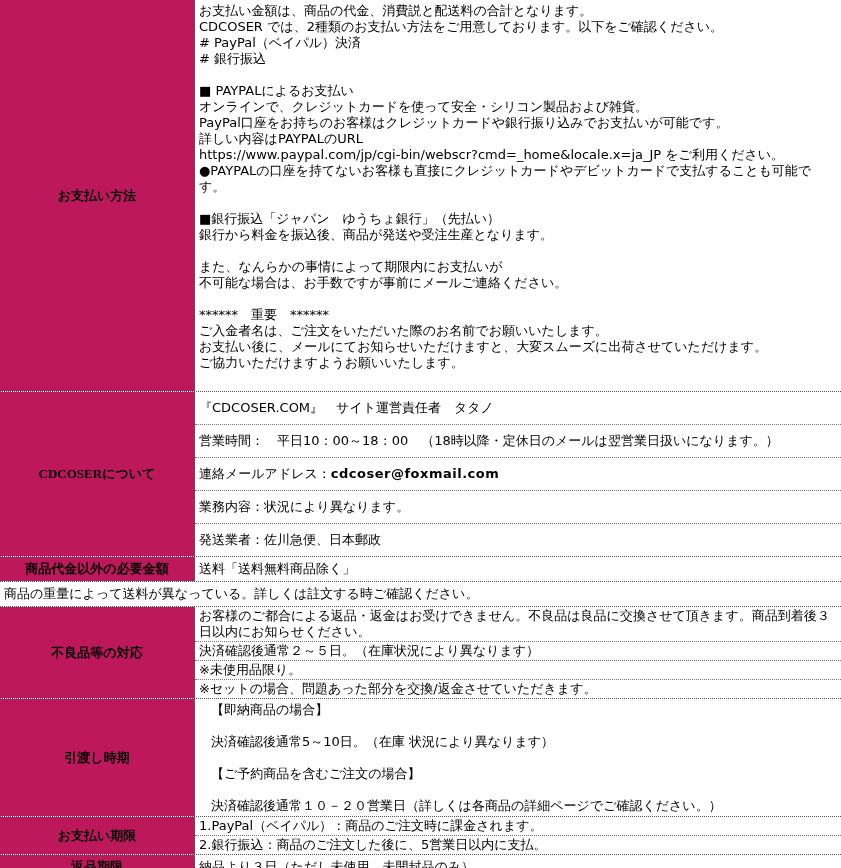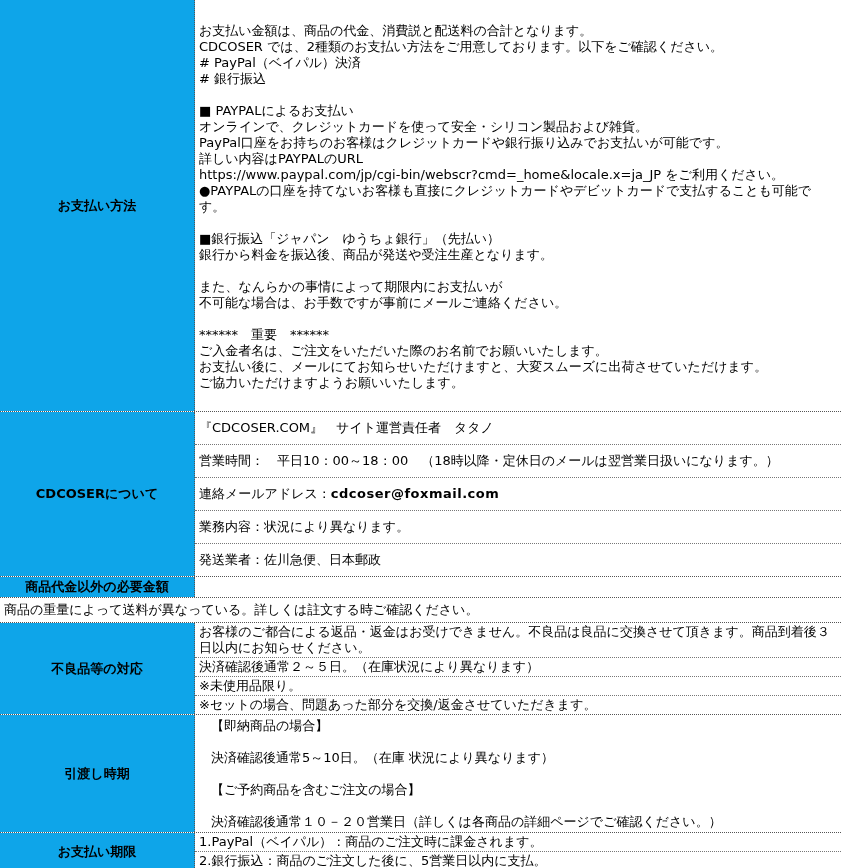--- a/index.html
+++ b/index.html
@@ -8,35 +8,35 @@
     font-family:"DejaVu Sans", sans-serif;
     font-size:13px;
     color:#000;
     -webkit-font-smoothing:none;
   }
   .shop-table { width:841px; border-bottom:0; }
   .row { display:flex; align-items:stretch; border-top:1px dotted #555; }
   .row.first { border-top:none; }
   .head {
     flex:0 0 195px; width:195px; box-sizing:border-box;
-    background:#0ea5e9;
+    background:#be185d;
     border-right:1px dotted #555;
     display:flex; align-items:center; justify-content:center;
     font-weight:bold; text-align:center;
-    padding:2px 3px; line-height:16px;
+    padding:2px 3px; line-height:16px;font-family:Liberation Serif, serif;
   }
   .body { flex:1; min-width:0; box-sizing:border-box; }
   .body.lines { padding:3px 0 2px 0; }
   .line { padding:0 4px; line-height:16px; min-height:16px; word-break:break-all; }
   .subrow { border-top:1px dotted #777; padding:4px 4px; line-height:16px; min-height:16px; word-break:break-all; }
   .subrow.first { border-top:none; }
   .subrow.tight { padding:1px 4px; }
   .single { padding:4px 4px; line-height:16px; word-break:break-all; }
   .email { font-weight:bold; letter-spacing:0.5px; }
-  .pm-body { min-height:391px;margin-top:20px; }
+  .pm-body { min-height:391px; }
   .about-sub { min-height:24px; display:flex; align-items:center; }
   .delivery-body { min-height:117px;margin-left:12px; }
 </style>
 </head>
 <body>
 
 <div class="shop-table">
 
   <div class="row first">
     <div class="head">お支払い方法</div>
@@ -75,20 +75,23 @@
         <span>連絡メールアドレス：</span>
           <span class="email">cdcoser@foxmail.com</span>
       </div>
       <div class="subrow about-sub">業務内容：状況により異なります。</div>
       <div class="subrow about-sub">発送業者：佐川急便、日本郵政</div>
     </div>
   </div>
 
   <div class="row">
     <div class="head">商品代金以外の必要金額</div>
+    <div class="body">
+      <div class="single">送料「送料無料商品除く」</div>
+    </div>
   </div>
 
   <div class="row">
     <div class="body">
       <div class="single">商品の重量によって送料が異なっている。詳しくは註文する時ご確認ください。</div>
     </div>
   </div>
 
   <div class="row">
     <div class="head">不良品等の対応</div>

